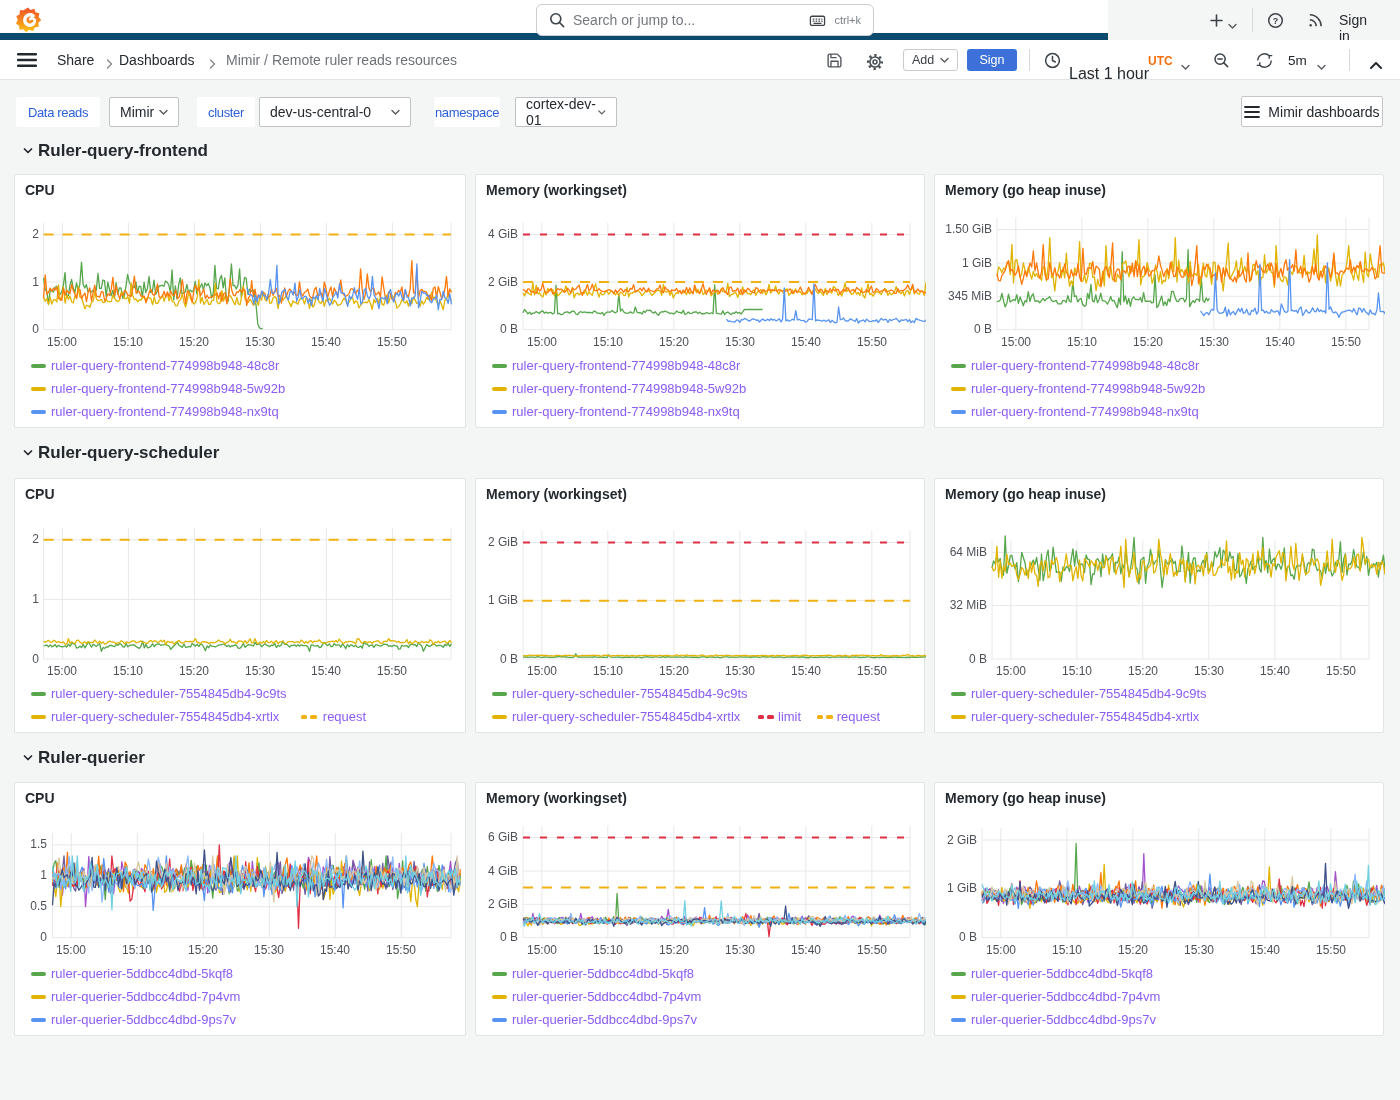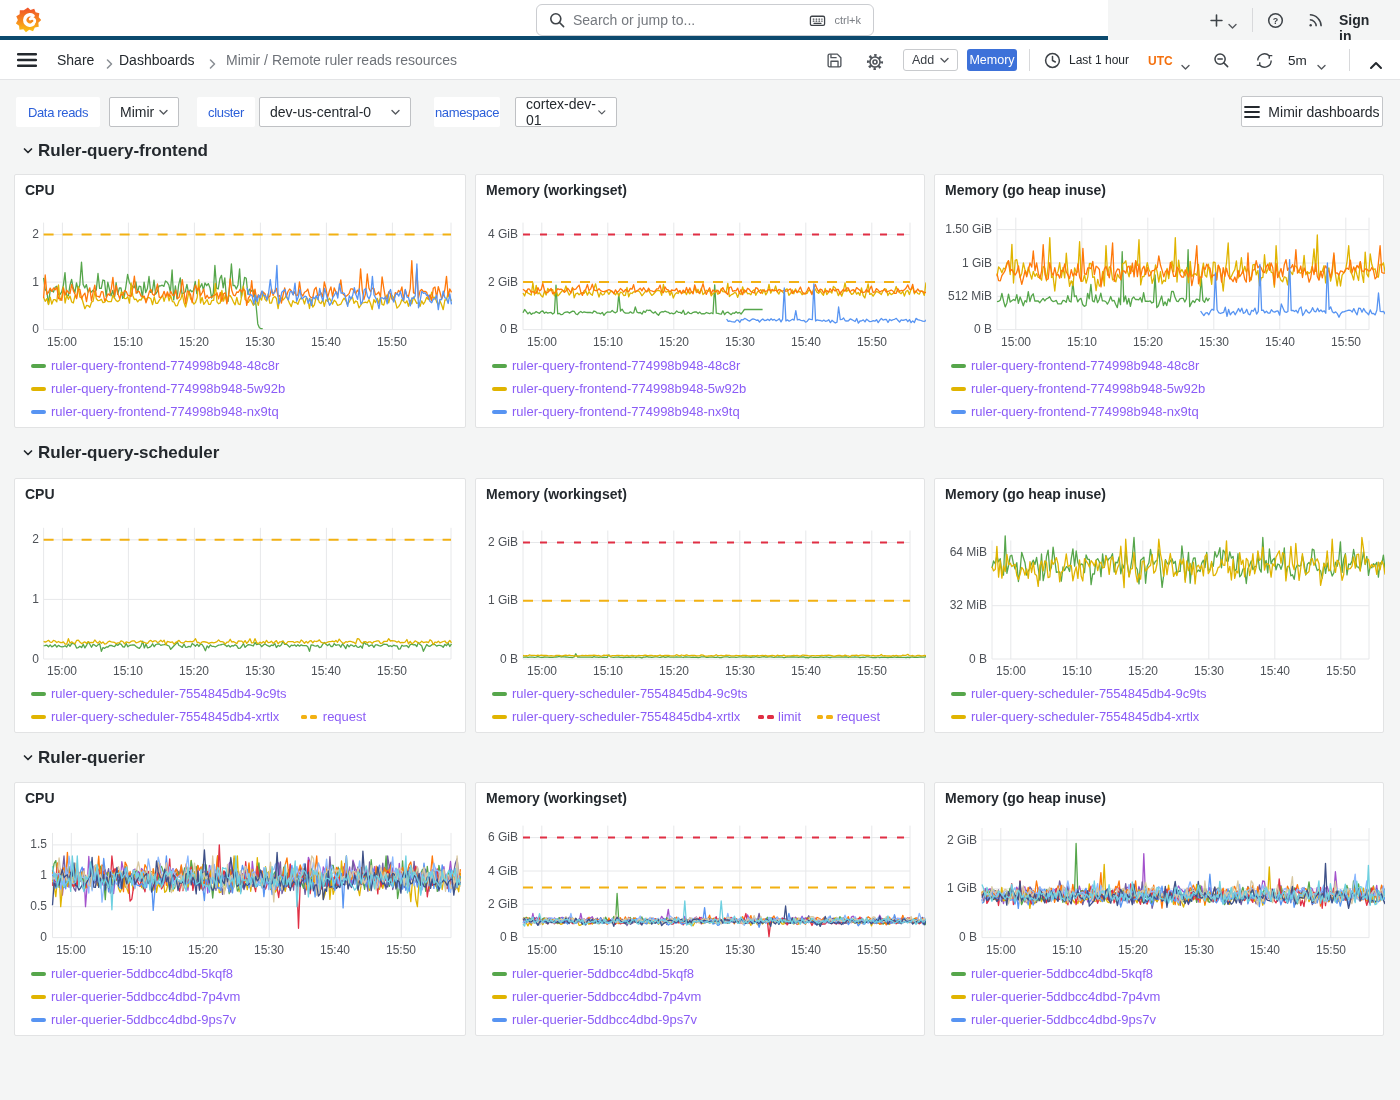--- a/index.html
+++ b/index.html
@@ -1,16 +1,16 @@
 <!DOCTYPE html>
 <html><head><meta charset="utf-8"><style>
 * { margin:0; padding:0; box-sizing:border-box; }
 html,body { width:1400px; height:1100px; font-family:"Liberation Sans",sans-serif; background:#F4F5F5; overflow:hidden; }
 .abs { position:absolute; }
-#topbar { position:absolute; left:0; top:0; width:1108px; height:40px; background:#fff; border-bottom:4px solid #0c4a6e; }
+#topbar { position:absolute; left:0; top:0; width:1108px; height:40px; background:#fff; border-bottom:7px solid #0c4a6e; }
 #crumbbar { position:absolute; left:0; top:40px; width:1400px; height:40px; background:#fff; border-bottom:1px solid #E3E4E6; }
 .panel { position:absolute; background:#fff; border:1px solid #E2E3E4; border-radius:2px; }
 .ptitle { position:absolute; left:10px; top:7px; font-size:14px; font-weight:600; color:#24292E; }
 .yl { position:absolute; left:0; text-align:right; font-size:12px; color:#4D5157; }
 .xl { position:absolute; width:50px; text-align:center; font-size:12px; color:#4D5157; }
 .lm { position:absolute; width:15px; height:4px; border-radius:2px; }
 .lm2 { position:absolute; width:16px; height:4px; display:flex; gap:3px; }
 .lm2 i { display:block; width:6.5px; height:4px; border-radius:1.5px; }
 .lt { position:absolute; font-size:13px; color:#8b5cf6; white-space:nowrap; }
 .shead { position:absolute; display:flex; align-items:center; gap:4px; font-size:17px; font-weight:600; color:#24292E; }
@@ -54,21 +54,21 @@
   <div class="abs" style="left:1252px;top:8px;width:1px;height:24px;background:#D8D9DB"></div>
   <div class="abs" style="left:1267px;top:12px"><svg width="17" height="17" viewBox="0 0 18 18" fill="none" style="">
         <circle cx="9" cy="9" r="7.2" stroke="#3E4348" stroke-width="1.6"></circle>
         <text x="9" y="12.4" font-size="9.5" font-weight="700" fill="#3E4348" text-anchor="middle" font-family="Liberation Sans">?</text>
       </svg></div>
   <div class="abs" style="left:1307px;top:12px"><svg width="17" height="17" viewBox="0 0 24 24" fill="none" style="">
         <path d="M4 11a9 9 0 0 1 9 9" stroke="#3E4348" stroke-width="2.1"></path>
         <path d="M4 4a16 16 0 0 1 16 16" stroke="#3E4348" stroke-width="2.1"></path>
         <circle cx="5.2" cy="18.8" r="1.7" fill="#3E4348"></circle>
       </svg></div>
-  <div class="navtxt" style="left:1339px;top:12px;font-weight:700">Sign in</div>
+  <div class="navtxt" style="left:1339px;top:12px;font-weight:400">Sign in</div>
 </div>
 <div id="crumbbar">
   <div class="abs" style="left:17px;top:12px"><svg width="20" height="16" viewBox="0 0 20 16" fill="none" style="">
         <path d="M1 2.2h18M1 8h18M1 13.8h18" stroke="#24292E" stroke-width="2.4" stroke-linecap="round"></path>
       </svg></div>
   <div class="navtxt" style="left:57px;top:12px">Share</div>
   <div class="abs" style="left:106px;top:15px"><svg width="7" height="10" viewBox="0 0 7 10" fill="none" style="">
         <path d="M1.5 1L5.5 5L1.5 9" stroke="#888D93" stroke-width="1.5" stroke-linecap="round" stroke-linejoin="round"></path>
       </svg></div>
   <div class="navtxt" style="left:119px;top:12px">Dashboards</div>
@@ -81,27 +81,27 @@
         <path d="M17 21v-8H7v8M7 3v5h8" stroke="#50555B" stroke-width="1.9" stroke-linejoin="round"></path>
       </svg></div>
   <div class="abs" style="left:866px;top:13px"><svg width="18" height="18" viewBox="0 0 20 20" fill="none" style="">
         <circle cx="10" cy="10" r="7.4" stroke="#50555B" stroke-width="3.1" stroke-dasharray="2.6 3.2" stroke-dashoffset="1"></circle>
         <circle cx="10" cy="10" r="5.6" stroke="#50555B" stroke-width="1.8"></circle>
         <circle cx="10" cy="10" r="2.2" stroke="#50555B" stroke-width="1.8"></circle>
       </svg></div>
   <div class="btn" style="left:903px;top:9px;width:55px;height:22px;border:1px solid #C9CBCE;color:#3A3F45">Add <svg width="9" height="7" viewBox="0 0 10 8" fill="none" style="">
         <path d="M1 1.8L5 5.8L9 1.8" stroke="#55595E" stroke-width="1.6" stroke-linecap="round" stroke-linejoin="round"></path>
       </svg></div>
-  <div class="btn" style="left:967px;top:9px;width:50px;height:22px;background:#3D71D9;color:#fff">Memory</div>
+  <div class="btn" style="left:967px;top:9px;width:50px;height:22px;background:#3D71D9;color:#fff">Sign</div>
   <div class="abs" style="left:1029px;top:9px;width:1px;height:22px;background:#D8D9DB"></div>
   <div class="abs" style="left:1044px;top:12px"><svg width="17" height="17" viewBox="0 0 18 18" fill="none" style="">
         <circle cx="9" cy="9" r="7.3" stroke="#3E4348" stroke-width="1.6"></circle>
         <path d="M9 4.8V9l3 1.6" stroke="#3E4348" stroke-width="1.6" stroke-linecap="round" stroke-linejoin="round"></path>
       </svg></div>
-  <div class="navtxt" style="left:1069px;top:13px;font-size:12px">Last 1 hour</div>
+  <div class="navtxt" style="left:1069px;top:25px;font-size:16px">Last 1 hour</div>
   <div class="navtxt" style="left:1148px;top:14px;font-size:12px;font-weight:600;color:#F4700E">UTC</div>
   <div class="abs" style="left:1181px;top:17px"><svg width="9" height="7" viewBox="0 0 10 8" fill="none" style="">
         <path d="M1 1.8L5 5.8L9 1.8" stroke="#55595E" stroke-width="1.6" stroke-linecap="round" stroke-linejoin="round"></path>
       </svg></div>
   <div class="abs" style="left:1213px;top:12px"><svg width="17" height="17" viewBox="0 0 18 18" fill="none" style="">
         <circle cx="7.5" cy="7.5" r="5.4" stroke="#3E4348" stroke-width="1.6"></circle>
         <path d="M5.2 7.5h4.6M11.5 11.5l4 4" stroke="#3E4348" stroke-width="1.6" stroke-linecap="round"></path>
       </svg></div>
   <div class="abs" style="left:1256px;top:12px"><svg width="17" height="17" viewBox="0 0 24 24" fill="none" style="">
         <path d="M21.5 12a9.5 9.5 0 0 1-16.2 6.7M2.5 12a9.5 9.5 0 0 1 16.2-6.7" stroke="#3E4348" stroke-width="2"></path>
@@ -240,21 +240,21 @@
       <line x1="344.8" y1="42.6" x2="344.8" y2="154.6" stroke="#E7E8EA" stroke-width="1"></line>
       <line x1="410.8" y1="42.6" x2="410.8" y2="154.6" stroke="#E7E8EA" stroke-width="1"></line>
       <line x1="434.0" y1="42.6" x2="434.0" y2="154.6" stroke="#E7E8EA" stroke-width="1"></line>
       <polyline points="62.0,126.7 63.6,126.4 65.3,125.1 66.9,118.5 68.6,126.2 70.2,131.9 71.9,127.9 73.5,119.1 75.2,127.0 76.8,125.7 78.5,124.4 80.1,125.6 81.8,119.7 83.4,128.4 85.1,121.9 86.7,126.0 88.3,130.8 90.0,125.6 91.6,127.0 93.3,116.7 94.9,126.5 96.6,120.8 98.2,118.8 99.9,126.1 101.5,125.8 103.2,126.0 104.8,127.7 106.5,125.4 108.1,123.4 109.8,125.9 111.4,123.8 113.1,123.1 114.7,121.7 116.4,125.3 118.0,126.6 119.7,126.1 121.3,125.4 122.9,128.9 124.6,128.9 126.2,128.9 127.9,125.5 129.5,125.6 131.2,127.4 132.8,120.6 134.5,126.2 136.1,127.0 137.8,106.6 139.4,121.6 141.1,120.7 142.7,126.8 144.4,124.3 146.0,123.4 147.7,129.5 149.3,131.3 151.0,130.5 152.6,118.3 154.2,123.9 155.9,109.3 157.5,125.9 159.2,126.9 160.8,119.9 162.5,127.6 164.1,124.7 165.8,118.2 167.4,125.8 169.1,125.8 170.7,126.5 172.4,129.1 174.0,126.3 175.7,121.5 177.3,126.0 179.0,125.3 180.6,129.2 182.3,132.6 183.9,122.9 185.5,129.7 187.2,76.7 188.8,126.8 190.5,120.9 192.1,129.1 193.8,123.3 195.4,131.4 197.1,123.7 198.7,121.9 200.4,124.5 202.0,124.4 203.7,124.9 205.3,122.6 207.0,127.2 208.6,117.6 210.3,126.4 211.9,126.2 213.6,126.3 215.2,125.8 216.8,128.0 218.5,127.1 220.1,100.0 221.8,132.6 223.4,130.8 225.1,125.5 226.7,121.0 228.4,130.5 230.0,126.8 231.7,130.6 233.3,123.9 235.0,126.7 236.6,116.5 238.3,116.4 239.9,122.0 241.6,126.1 243.2,126.6 244.9,123.8 246.5,123.4 248.2,123.3 249.8,127.0 251.4,123.7 253.1,74.7 254.7,131.7 256.4,128.1 258.0,125.7 259.7,127.5 261.3,124.2 263.0,124.3 264.6,126.3 266.3,102.7 267.9,125.3 269.6,127.3 271.2,122.9 272.9,125.8 274.5,123.0" fill="none" stroke="#56A64B" stroke-width="1.3" stroke-linejoin="round"></polyline>
       <polyline points="62.0,101.3 63.6,91.9 65.3,94.0 66.9,97.8 68.6,93.1 70.2,94.1 71.9,87.9 73.5,86.0 75.2,99.5 76.9,69.4 78.5,108.0 80.2,85.4 81.8,84.7 83.5,94.3 85.1,102.4 86.8,98.2 88.4,87.9 90.1,95.3 91.7,99.1 93.4,92.2 95.0,98.4 96.7,104.1 98.3,96.4 100.0,101.4 101.6,98.6 103.3,102.4 104.9,102.6 106.6,105.2 108.2,91.5 109.9,93.2 111.5,105.8 113.2,90.7 114.8,62.7 116.5,102.5 118.1,101.6 119.8,116.0 121.4,99.8 123.1,96.2 124.7,87.7 126.4,102.5 128.0,92.5 129.7,102.9 131.3,78.2 133.0,98.9 134.6,111.3 136.3,105.8 138.0,110.7 139.6,92.8 141.3,97.7 142.9,96.6 144.6,66.7 146.2,106.4 147.9,106.0 149.5,99.9 151.2,108.2 152.8,101.8 154.5,88.4 156.1,88.5 157.8,102.3 159.4,101.8 161.1,115.6 162.7,104.3 164.4,111.1 166.0,109.0 167.7,96.3 169.3,110.9 171.0,70.6 172.6,100.2 174.3,91.8 175.9,92.9 177.6,104.8 179.2,104.0 180.9,106.9 182.5,99.2 184.2,102.4 185.8,103.8 187.5,88.8 189.1,88.1 190.8,85.8 192.4,95.9 194.1,101.8 195.7,90.8 197.4,96.2 199.1,97.1 200.7,86.0 202.4,90.6 204.0,64.7 205.7,109.9 207.3,101.7 209.0,101.6 210.6,95.6 212.3,87.7 213.9,94.7 215.6,97.5 217.2,108.4 218.9,102.8 220.5,90.0 222.2,97.0 223.8,107.2 225.5,96.6 227.1,108.8 228.8,105.2 230.4,106.4 232.1,93.3 233.7,103.7 235.4,92.6 237.0,86.1 238.7,96.8 240.3,62.7 242.0,107.0 243.6,85.2 245.3,97.5 246.9,94.5 248.6,97.7 250.2,100.8 251.9,92.5 253.5,107.7 255.2,86.3 256.8,101.6 258.5,99.5 260.2,98.7 261.8,100.3 263.5,89.5 265.1,111.0 266.8,97.1 268.4,88.1 270.1,100.3 271.7,102.1 273.4,89.2 275.0,98.8 276.7,109.3 278.3,87.2 280.0,87.4 281.6,104.9 283.3,90.4 284.9,94.2 286.6,102.0 288.2,116.0 289.9,97.6 291.5,87.8 293.2,68.0 294.8,103.9 296.5,101.2 298.1,97.5 299.8,94.7 301.4,85.9 303.1,103.2 304.7,95.5 306.4,82.7 308.0,98.4 309.7,91.3 311.3,97.0 313.0,93.0 314.6,101.2 316.3,105.0 317.9,89.9 319.6,89.3 321.2,99.8 322.9,95.4 324.6,110.6 326.2,102.9 327.9,102.4 329.5,79.7 331.2,98.3 332.8,94.5 334.5,87.8 336.1,97.1 337.8,98.0 339.4,112.1 341.1,70.7 342.7,95.4 344.4,101.2 346.0,105.2 347.7,106.8 349.3,101.8 351.0,102.5 352.6,109.9 354.3,95.7 355.9,97.1 357.6,99.5 359.2,91.1 360.9,91.1 362.5,93.6 364.2,97.6 365.8,98.0 367.5,96.5 369.1,80.3 370.8,99.8 372.4,96.6 374.1,98.5 375.7,96.9 377.4,90.4 379.0,73.8 380.7,96.4 382.3,60.0 384.0,104.6 385.7,97.4 387.3,96.3 389.0,90.7 390.6,107.9 392.3,94.7 393.9,93.0 395.6,106.1 397.2,99.0 398.9,80.5 400.5,99.6 402.2,110.9 403.8,99.1 405.5,111.0 407.1,100.2 408.8,97.9 410.4,95.8 412.1,86.1 413.7,70.7 415.4,96.4 417.0,99.4 418.7,105.0 420.3,93.0 422.0,99.9 423.6,105.5 425.3,86.9 426.9,98.5 428.6,107.4 430.2,77.1 431.9,99.1 433.5,102.0 435.2,78.8 436.8,89.3 438.5,94.7 440.1,93.8 441.8,101.5 443.4,102.2 445.1,89.2 446.8,90.5 448.4,87.8 450.1,97.3 451.7,89.2 453.4,76.1 455.0,88.9 456.7,101.3 458.3,96.2 460.0,105.9 461.6,99.5 463.3,110.9 464.9,92.0 466.6,68.0 468.2,107.1 469.9,99.9" fill="none" stroke="#E0B400" stroke-width="1.3" stroke-linejoin="round"></polyline>
       <polyline points="62.0,98.6 63.6,105.7 65.3,105.9 66.9,100.5 68.6,98.1 70.2,95.4 71.9,89.4 73.5,85.6 75.2,96.2 76.9,94.4 78.5,97.7 80.2,100.0 81.8,97.1 83.5,90.9 85.1,102.1 86.8,109.3 88.4,103.0 90.1,95.7 91.7,101.8 93.4,95.2 95.0,88.0 96.7,92.1 98.3,76.0 100.0,95.8 101.6,87.8 103.3,98.2 104.9,103.5 106.6,96.1 108.2,69.6 109.9,99.0 111.5,104.7 113.2,104.0 114.8,87.7 116.5,97.0 118.1,100.8 119.8,92.7 121.4,100.6 123.1,99.3 124.7,103.2 126.4,95.4 128.0,96.5 129.7,88.8 131.3,96.8 133.0,100.1 134.6,103.5 136.3,94.7 138.0,101.1 139.6,97.9 141.3,100.5 142.9,88.8 144.6,102.0 146.2,106.3 147.9,73.3 149.5,98.7 151.2,99.5 152.8,92.8 154.5,92.9 156.1,93.7 157.8,86.5 159.4,99.6 161.1,91.2 162.7,92.3 164.4,94.5 166.0,111.9 167.7,101.6 169.3,94.1 171.0,91.3 172.6,96.8 174.3,102.9 175.9,90.2 177.6,68.0 179.2,106.4 180.9,97.2 182.5,94.0 184.2,94.3 185.8,104.8 187.5,95.8 189.1,96.0 190.8,98.2 192.4,92.1 194.1,91.1 195.7,98.5 197.4,88.1 199.1,101.8 200.7,85.6 202.4,101.7 204.0,89.0 205.7,102.0 207.3,93.8 209.0,91.2 210.6,99.6 212.3,92.5 213.9,101.2 215.6,99.7 217.2,95.6 218.9,95.5 220.5,93.6 222.2,92.6 223.8,80.8 225.5,90.3 227.1,95.4 228.8,101.8 230.4,96.6 232.1,94.8 233.7,99.7 235.4,87.3 237.0,94.1 238.7,101.4 240.3,101.3 242.0,92.2 243.6,94.2 245.3,99.9 246.9,102.0 248.6,102.1 250.2,94.9 251.9,98.3 253.5,102.2 255.2,95.0 256.8,110.7 258.5,102.0 260.2,88.6 261.8,70.7 263.5,108.8 265.1,101.9 266.8,102.3 268.4,92.0 270.1,94.5 271.7,89.1 273.4,92.3 275.0,93.1 276.7,102.5 278.3,100.2 280.0,99.9 281.6,105.0 283.3,90.1 284.9,94.1 286.6,107.2 288.2,92.6 289.9,101.4 291.5,93.2 293.2,100.0 294.8,103.4 296.5,104.1 298.1,106.6 299.8,102.0 301.4,107.3 303.1,95.4 304.7,101.7 306.4,99.1 308.0,95.3 309.7,104.2 311.3,107.1 313.0,78.0 314.6,106.5 316.3,103.0 317.9,95.0 319.6,94.6 321.2,85.7 322.9,92.8 324.6,90.7 326.2,92.9 327.9,97.0 329.5,97.6 331.2,91.8 332.8,89.1 334.5,95.4 336.1,88.0 337.8,92.7 339.4,109.9 341.1,88.5 342.7,102.7 344.4,98.3 346.0,93.5 347.7,101.6 349.3,89.7 351.0,84.6 352.6,95.4 354.3,92.5 355.9,93.0 357.6,89.6 359.2,96.1 360.9,74.7 362.5,98.2 364.2,96.2 365.8,91.0 367.5,102.5 369.1,92.9 370.8,97.2 372.4,98.6 374.1,107.2 375.7,103.0 377.4,91.5 379.0,99.7 380.7,88.7 382.3,101.5 384.0,105.1 385.7,96.2 387.3,102.8 389.0,94.8 390.6,90.9 392.3,93.8 393.9,96.6 395.6,102.4 397.2,94.5 398.9,78.0 400.5,98.1 402.2,97.9 403.8,100.2 405.5,95.9 407.1,96.3 408.8,97.9 410.4,94.4 412.1,93.1 413.7,94.4 415.4,85.1 417.0,97.9 418.7,91.9 420.3,95.9 422.0,90.4 423.6,92.9 425.3,86.7 426.9,95.8 428.6,96.8 430.2,93.9 431.9,94.1 433.5,96.2 435.2,95.7 436.8,92.5 438.5,95.7 440.1,103.8 441.8,101.8 443.4,88.2 445.1,70.7 446.8,97.5 448.4,98.1 450.1,98.2 451.7,96.7 453.4,90.5 455.0,95.6 456.7,98.8 458.3,96.2 460.0,93.2 461.6,105.1 463.3,88.1 464.9,102.7 466.6,95.5 468.2,69.4 469.9,90.7" fill="none" stroke="#FF780A" stroke-width="1.3" stroke-linejoin="round"></polyline>
       <polyline points="265.6,136.0 267.2,138.4 268.9,140.6 270.5,138.1 272.2,137.6 273.8,139.8 275.5,136.2 277.1,134.2 278.8,135.2 280.4,98.0 282.1,134.7 283.7,137.7 285.4,138.5 287.0,137.8 288.7,137.3 290.3,132.2 292.0,141.4 293.6,134.5 295.3,139.9 296.9,137.6 298.5,136.5 300.2,139.8 301.8,136.9 303.5,133.5 305.1,136.8 306.8,133.2 308.4,138.3 310.1,137.5 311.7,134.3 313.4,139.0 315.0,139.8 316.7,135.3 318.3,136.3 320.0,133.1 321.6,139.1 323.3,136.3 324.9,89.3 326.6,135.4 328.2,135.2 329.8,137.8 331.5,136.2 333.1,138.2 334.8,138.1 336.4,134.7 338.1,136.7 339.7,137.1 341.4,136.1 343.0,136.0 344.7,140.2 346.3,129.0 348.0,132.9 349.6,136.7 351.3,137.3 352.9,136.5 354.6,84.7 356.2,135.6 357.9,135.3 359.5,136.5 361.1,135.3 362.8,138.0 364.4,133.4 366.1,132.0 367.7,140.5 369.4,137.8 371.0,134.7 372.7,137.0 374.3,138.1 376.0,136.3 377.6,132.7 379.3,136.3 380.9,136.8 382.6,133.2 384.2,136.6 385.9,135.0 387.5,136.8 389.2,135.8 390.8,138.2 392.4,88.0 394.1,134.4 395.7,131.9 397.4,136.7 399.0,137.9 400.7,136.9 402.3,138.6 404.0,142.2 405.6,138.8 407.3,137.0 408.9,136.8 410.6,136.1 412.2,135.7 413.9,135.1 415.5,135.4 417.2,137.0 418.8,133.6 420.4,137.0 422.1,139.8 423.7,133.2 425.4,133.5 427.0,137.2 428.7,133.5 430.3,136.4 432.0,137.9 433.6,139.7 435.3,134.9 436.9,138.6 438.6,138.5 440.2,139.9 441.9,135.0 443.5,118.0 445.2,136.3 446.8,136.6 448.5,136.4 450.1,138.9 451.7,134.9 453.4,135.9 455.0,139.0 456.7,141.7 458.3,132.6 460.0,139.4 461.6,142.6 463.3,128.7 464.9,136.0 466.6,91.3 468.2,134.9 469.9,137.3" fill="none" stroke="#5794F2" stroke-width="1.3" stroke-linejoin="round"></polyline>
     </svg>
     <div class="yl" style="top:47.1px;width:57px">1.50 GiB</div>
     <div class="yl" style="top:80.5px;width:57px">1 GiB</div>
-    <div class="yl" style="top:113.8px;width:57px">512 MiB</div>
+    <div class="yl" style="top:113.8px;width:57px">345 MiB</div>
     <div class="yl" style="top:147.1px;width:57px">0 B</div>
     <div class="xl" style="left:56px;top:159.6px">15:00</div>
     <div class="xl" style="left:122px;top:159.6px">15:10</div>
     <div class="xl" style="left:188px;top:159.6px">15:20</div>
     <div class="xl" style="left:254px;top:159.6px">15:30</div>
     <div class="xl" style="left:320px;top:159.6px">15:40</div>
     <div class="xl" style="left:386px;top:159.6px">15:50</div>
     <div class="lm" style="left:16px;top:189px;background:#56A64B"></div>
     <div class="lt" style="left:36px;top:183px">ruler-query-frontend-774998b948-48c8r</div>
     <div class="lm" style="left:16px;top:212px;background:#E0B400"></div>

